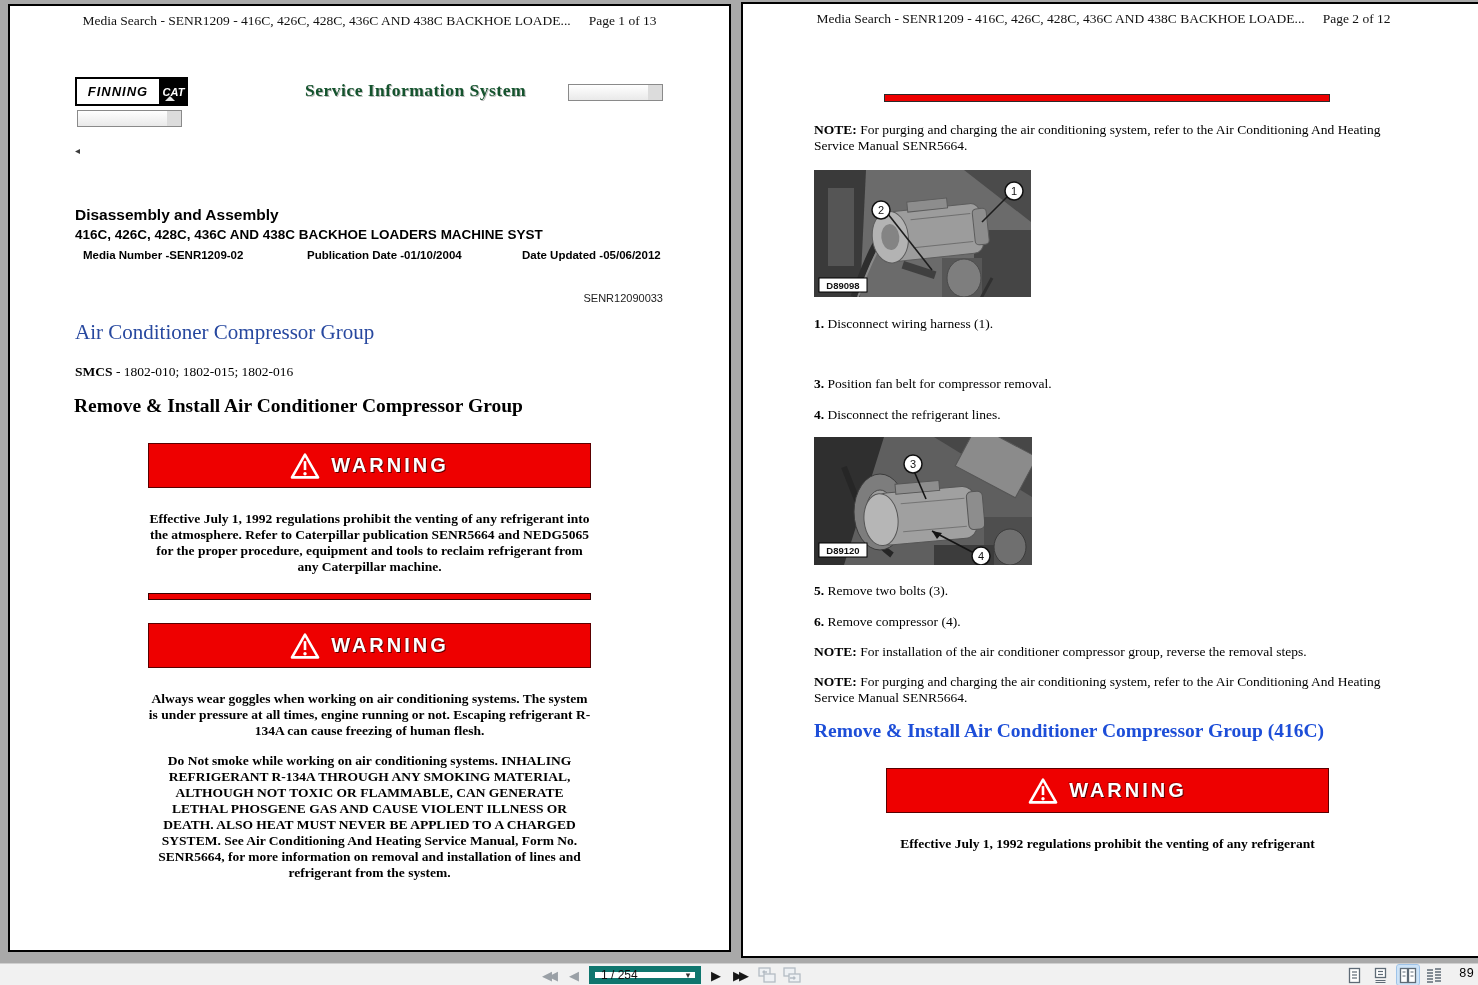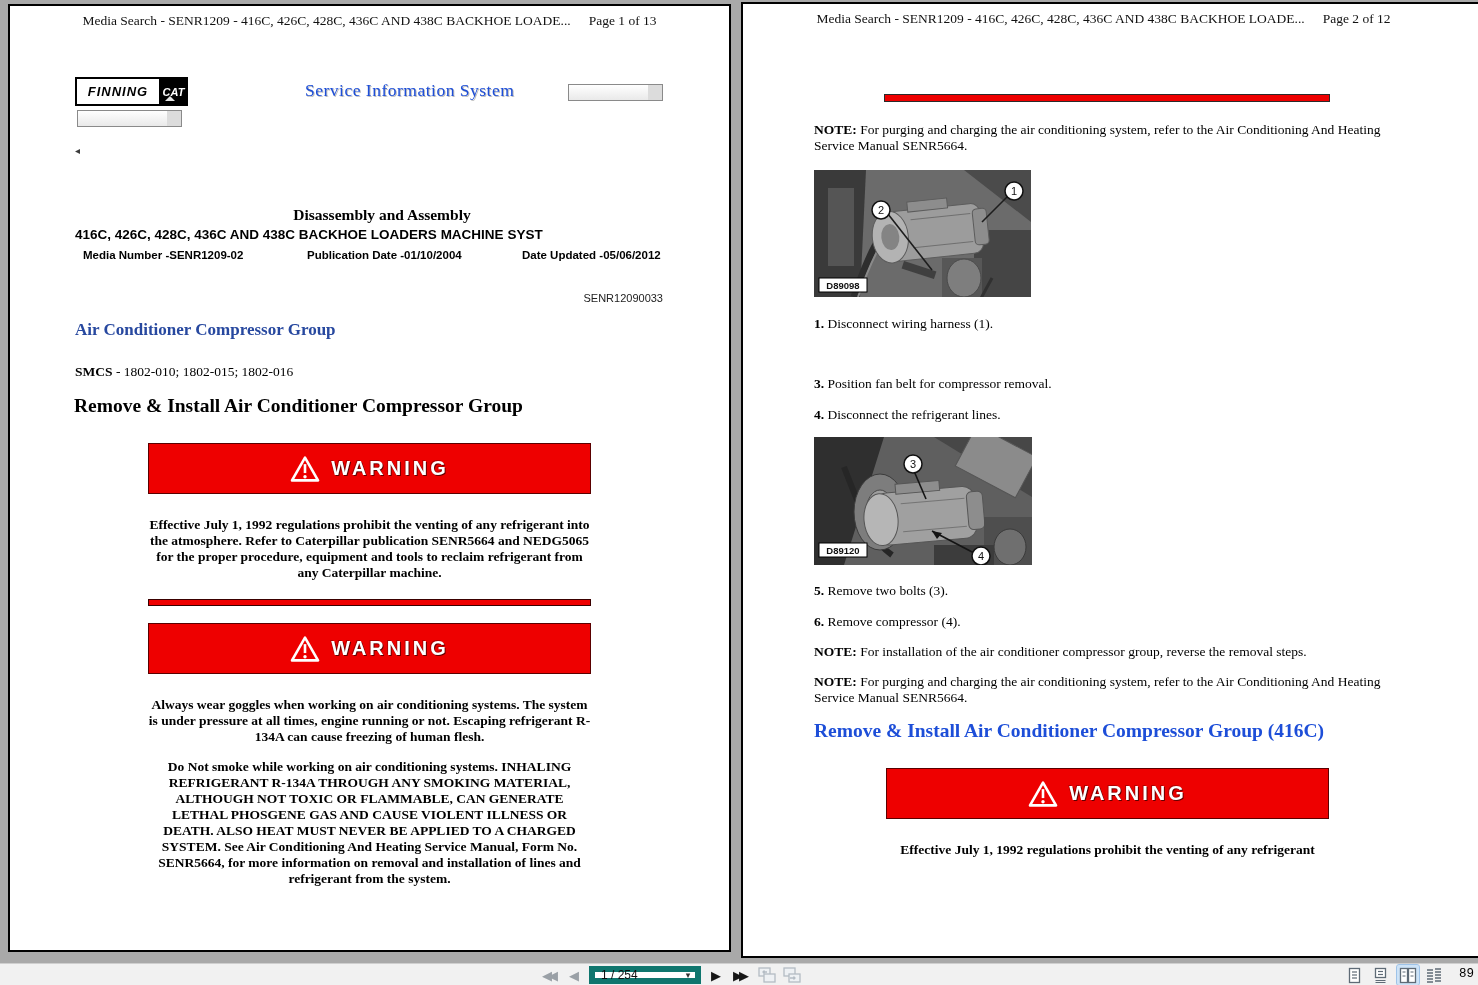--- a/index.html
+++ b/index.html
@@ -25,41 +25,41 @@
   .logo-cat { background:#000; color:#fff; width:29px; display:flex; align-items:center; justify-content:center;
               font-family:"Liberation Sans", sans-serif; font-weight:bold; font-style:italic; font-size:11px;
               position:relative; }
   .logo-cat:after { content:""; position:absolute; left:6px; bottom:5px; width:0; height:0;
                     border-left:5px solid transparent; border-right:5px solid transparent;
                     border-bottom:5px solid #fff; opacity:.9; }
   .dropdown { position:absolute; height:17px; border:1px solid #8a8a8a;
               background:linear-gradient(#ffffff,#e9e9e9); box-shadow:inset -14px 0 0 #dcdcdc; }
   .dd-1 { left:67px; top:104px; width:105px; }
   .dd-2 { left:558px; top:78px; width:95px; }
-  .sis-title { position:absolute; left:295px; top:74px; font-weight:normal; font-size:17.5px;
-               letter-spacing:.5px; color:#1d4ed8; text-shadow:1px 1px 0 #bbb; }
+  .sis-title { position:absolute; left:295px; top:74px; font-weight:bold; font-size:17.5px;
+               letter-spacing:.5px; color:#14532d; text-shadow:1px 1px 0 #bbb; }
   .back-arrow { position:absolute; left:65px; top:139px; font-size:10px; color:#3c3c3c; cursor:pointer; }
   .doc-head { position:absolute; left:65px; top:200px; right:40px; }
-  .doc-title { font-family:Liberation Serif, serif; font-weight:bold; font-size:15.5px;text-align:center; }
+  .doc-title { font-family:Liberation Sans, sans-serif; font-weight:bold; font-size:15.5px; }
   .doc-subtitle { font-family:"Liberation Sans", sans-serif; font-weight:bold; font-size:13.5px; margin-top:3px; }
   .meta-row { position:relative; height:14px; margin-top:7px; font-family:"Liberation Sans", sans-serif;
               font-weight:bold; font-size:11.5px;padding-left:8px; }
   .meta-row span { position:absolute; top:0; white-space:nowrap; }
   .meta-pub { left:232px; } .meta-upd { left:447px; }
   .doc-code { position:absolute; top:286px; right:66px; font-family:"Liberation Sans", sans-serif;
               font-size:11px; color:#222; }
-  .section-title { position:absolute; left:65px; top:314px; font-weight:bold; font-size:17px; color:#27489f; }
+  .section-title { position:absolute; left:65px; top:314px; font-weight:normal; font-size:21px; color:#27489f; }
   .smcs-line { position:absolute; left:65px; top:358px; font-size:13.5px; }
   .smcs-line b { font-weight:bold; }
   .proc-title { position:absolute; left:64px; top:389px; font-weight:bold; font-size:19.5px; color:#000; }
   .proc-title-p2 { position:absolute; left:71px; top:716px; font-weight:bold; font-size:19.5px; color:#1d4ed8; }
 
   
   .warnbox { position:absolute; width:443px; }
-  .warn-header { height:51px; background:#ee0000; border:1px solid #5a0000;
+  .warn-header { height:45px; background:#ee0000; border:1px solid #5a0000;
                  display:flex; align-items:center; justify-content:center; gap:11px; }
   .warn-word { color:#fff; font-family:"Liberation Sans", sans-serif; font-weight:bold;
                font-size:20px; letter-spacing:3px;
                text-shadow:1px 1px 0 rgba(60,0,0,.8), -1px -1px 0 rgba(60,0,0,.35); }
   .warn-text { margin-top:23px; text-align:center; font-weight:bold; font-size:13.5px; line-height:16px; }
   .warn-text + .warn-text { margin-top:14px; }
   .red-divider { margin-top:18px; height:7px; background:#ee0000; border:1px solid #3a0000; }
   .redbar-top { position:absolute; left:141px; top:90px; width:446px; height:8px;
                 background:#ee0000; border:1px solid #2a2a2a; }
 

